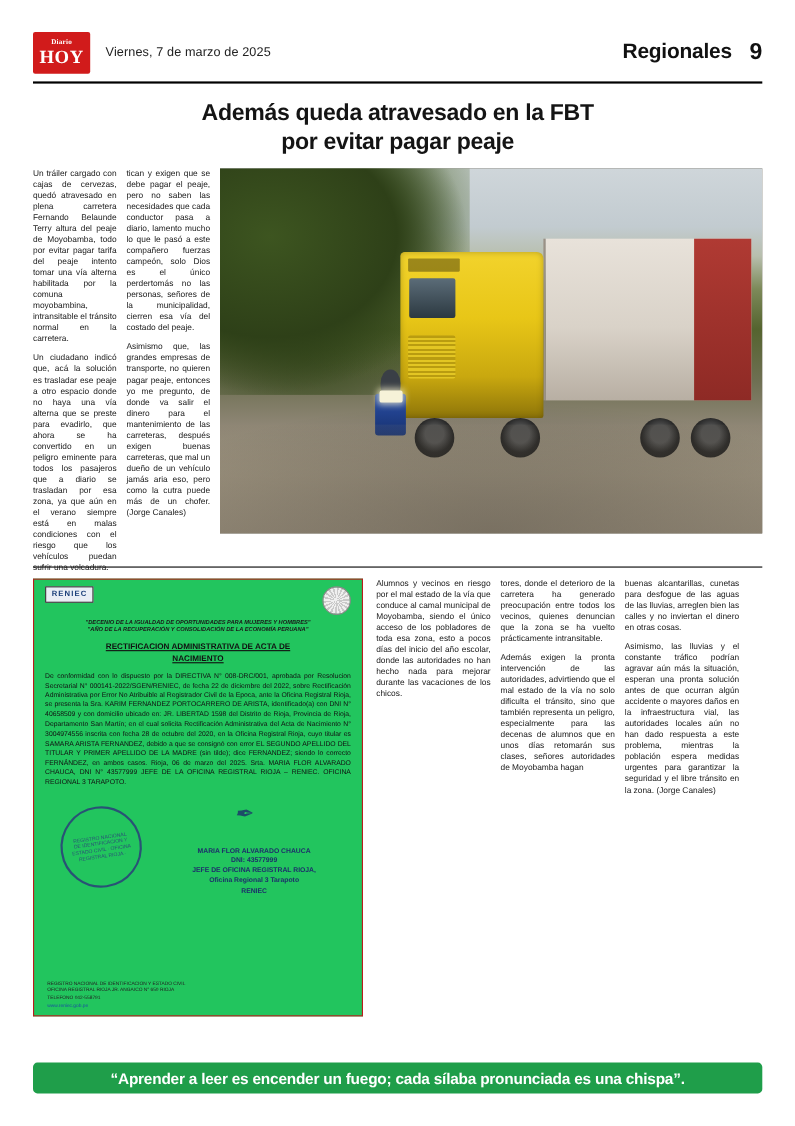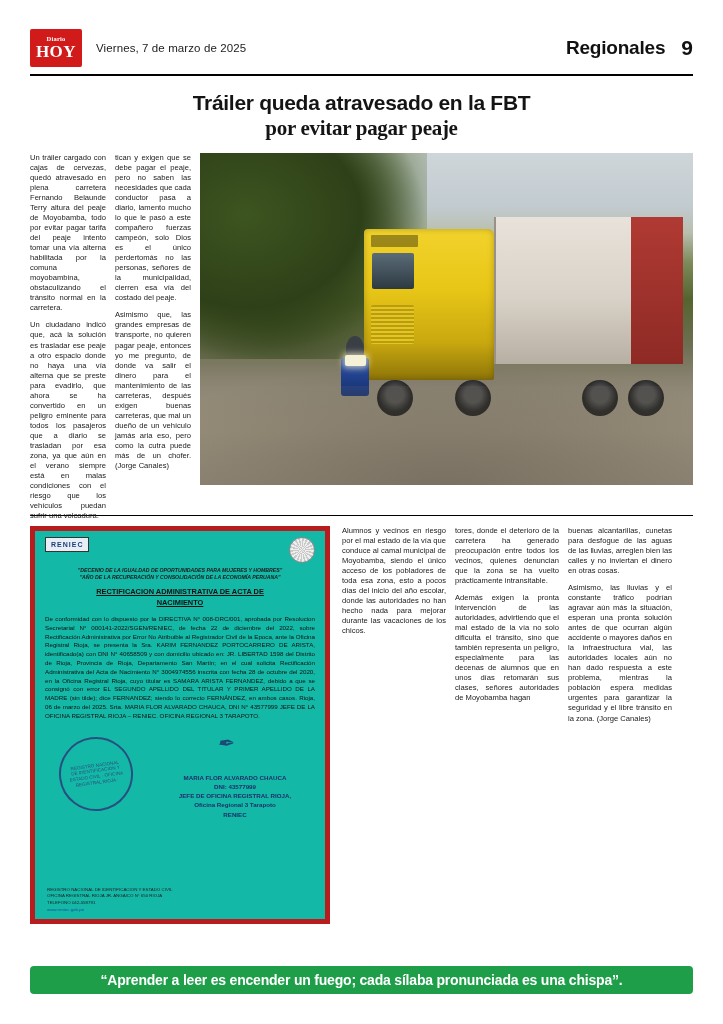--- a/index.html
+++ b/index.html
@@ -79,21 +79,21 @@
   
   .headline {
     text-align: center;
     font-size: 21px;
     font-weight: bold;
     line-height: 1.22;
     color: #141414;
     margin: 14px 0 12px 0;
     letter-spacing: -.3px;
   }
-  .headline .l2 { display: block; font-family: Liberation Serif, serif; }
+  .headline .l2 { display: block; }
 
   
   .story1 {
     display: flex;
     gap: 9px;
     height: 352px;
   }
   .col {
     font-size: 7.6px;
     line-height: 1.32;
@@ -226,22 +226,22 @@
 
   
   .story2 {
     display: flex;
     gap: 12px;
     height: 398px;
   }
   .doc-wrap {
     width: 300px;
     flex: 0 0 300px;
-    border: 5px solid #b91c1c;
-    background: #14b8a6;
+    border: 1px solid #b91c1c;
+    background: #22c55e;
     position: relative;
     padding: 6px 10px;
     overflow: hidden;
   }
   .doc-head {
     display: flex;
     align-items: flex-start;
     gap: 6px;
   }
   .reniec-logo {
@@ -382,27 +382,27 @@
       <div class="logo-top">Diario</div>
       <div class="logo-main">HOY</div>
     </div>
     <div class="masthead-date">Viernes, 7 de marzo de  2025</div>
     <div class="masthead-spacer"></div>
     <div class="section-name">Regionales</div>
     <div class="page-number">9</div>
   </div>
 
   <div class="headline">
-    <span>Tráiler queda atravesado en la FBT</span>
+    <span>Además queda atravesado en la FBT</span>
     <span class="l2">por evitar pagar peaje</span>
   </div>
 
   <div class="story1">
     <div class="col c1">
-      <p>Un tráiler cargado con cajas de cervezas, quedó atravesado en plena carretera Fernando Belaunde Terry altura del peaje de Moyobamba, todo por evitar pagar tarifa del peaje intento tomar una vía alterna habilitada por la comuna moyobambina, obstaculizando el tránsito normal en la carretera.</p>
+      <p>Un tráiler cargado con cajas de cervezas, quedó atravesado en plena carretera Fernando Belaunde Terry altura del peaje de Moyobamba, todo por evitar pagar tarifa del peaje intento tomar una vía alterna habilitada por la comuna moyobambina, intransitable el tránsito normal en la carretera.</p>
       <p>Un ciudadano indicó que, acá la solución es trasladar ese peaje a otro espacio donde no haya una vía alterna que se preste para evadirlo, que ahora se ha convertido en un peligro eminente para todos los pasajeros que a diario se trasladan por esa zona, ya que aún en el verano siempre está en malas condiciones con el riesgo que los vehículos puedan sufrir una volcadura.</p>
       <p>Demás que, muchos cri-</p>
     </div>
     <div class="col c2">
       <p>tican y exigen que se debe pagar el peaje, pero no saben las necesidades que cada conductor pasa a diario, lamento mucho lo que le pasó a este compañero fuerzas campeón, solo Dios es el único perdertomás no las personas, señores de la municipalidad, cierren esa vía del costado del peaje.</p>
       <p>Asimismo que, las grandes empresas de transporte, no quieren pagar peaje, entonces yo me pregunto, de donde va salir el dinero para el mantenimiento de las carreteras, después exigen buenas carreteras, que mal un dueño de un vehículo jamás aria eso, pero como la cutra puede más de un chofer. (Jorge Canales)</p>
     </div>
     <div class="photo-wrap">
       <div class="photo">
         <div class="trees"></div>

